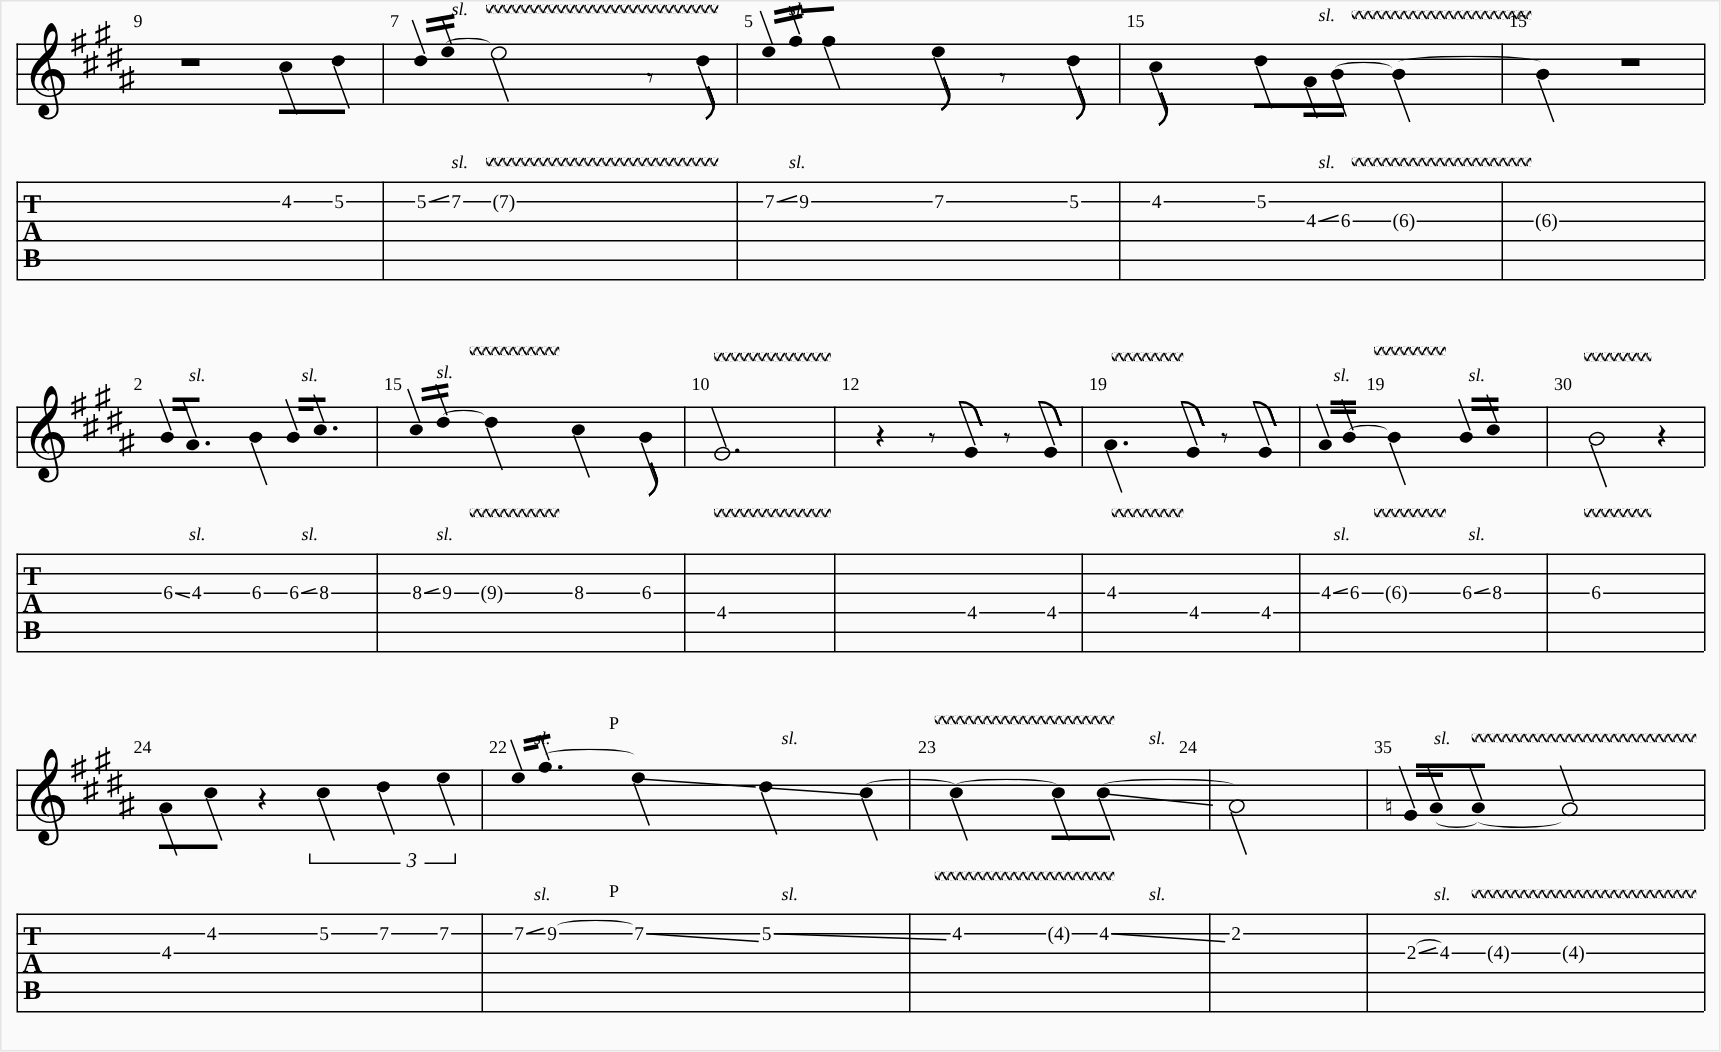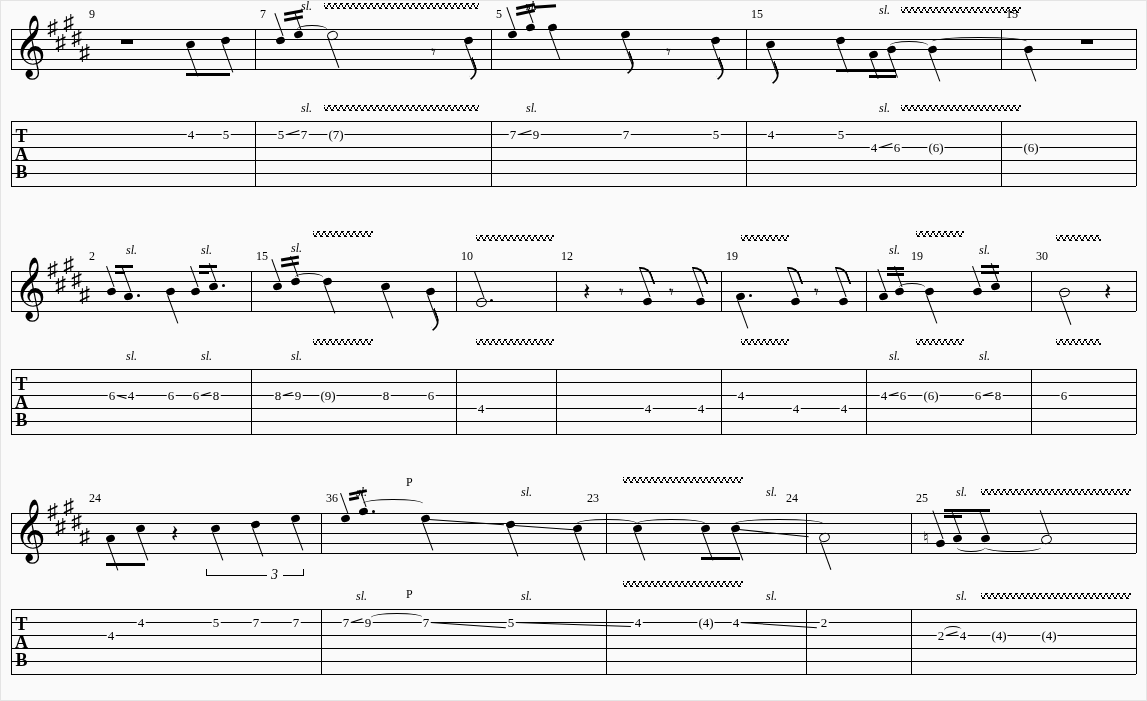--- a/index.html
+++ b/index.html
@@ -655,24 +655,24 @@
       </div>
 
       <div class="bar-line" style="left:0px; top:0; height:40px;"></div>
       <div class="bar-line" style="left:310px; top:0; height:40px;"></div>
       <div class="bar-line" style="left:595px; top:0; height:40px;"></div>
       <div class="bar-line" style="left:795px; top:0; height:40px;"></div>
       <div class="bar-line" style="left:900px; top:0; height:40px;"></div>
       <div class="bar-line" style="left:1125px; top:0; height:40px;"></div>
 
       <div class="measure-num" style="left:78px; top:-22px;">24</div>
-      <div class="measure-num" style="left:315px; top:-22px;">36</div>
-      <div class="measure-num" style="left:576px; top:-22px;">23</div>
+      <div class="measure-num" style="left:315px; top:-22px;">22</div>
+      <div class="measure-num" style="left:601px; top:-22px;">23</div>
       <div class="measure-num" style="left:775px; top:-22px;">24</div>
-      <div class="measure-num" style="left:905px; top:-22px;">25</div>
+      <div class="measure-num" style="left:905px; top:-22px;">35</div>
 
       <div class="note" style="left:95px; top:22px;">
           <div class="stem-down"></div>
         </div>
       <div class="note" style="left:125px; top:12px;">
           <div class="stem-down"></div>
         </div>
       <div class="beam" style="left:95px; top:50px; width:39px;"></div>
       <div class="rest-q" style="left:160px; top:10px;">𝄽</div>
       <div class="note" style="left:200px; top:12px;">

